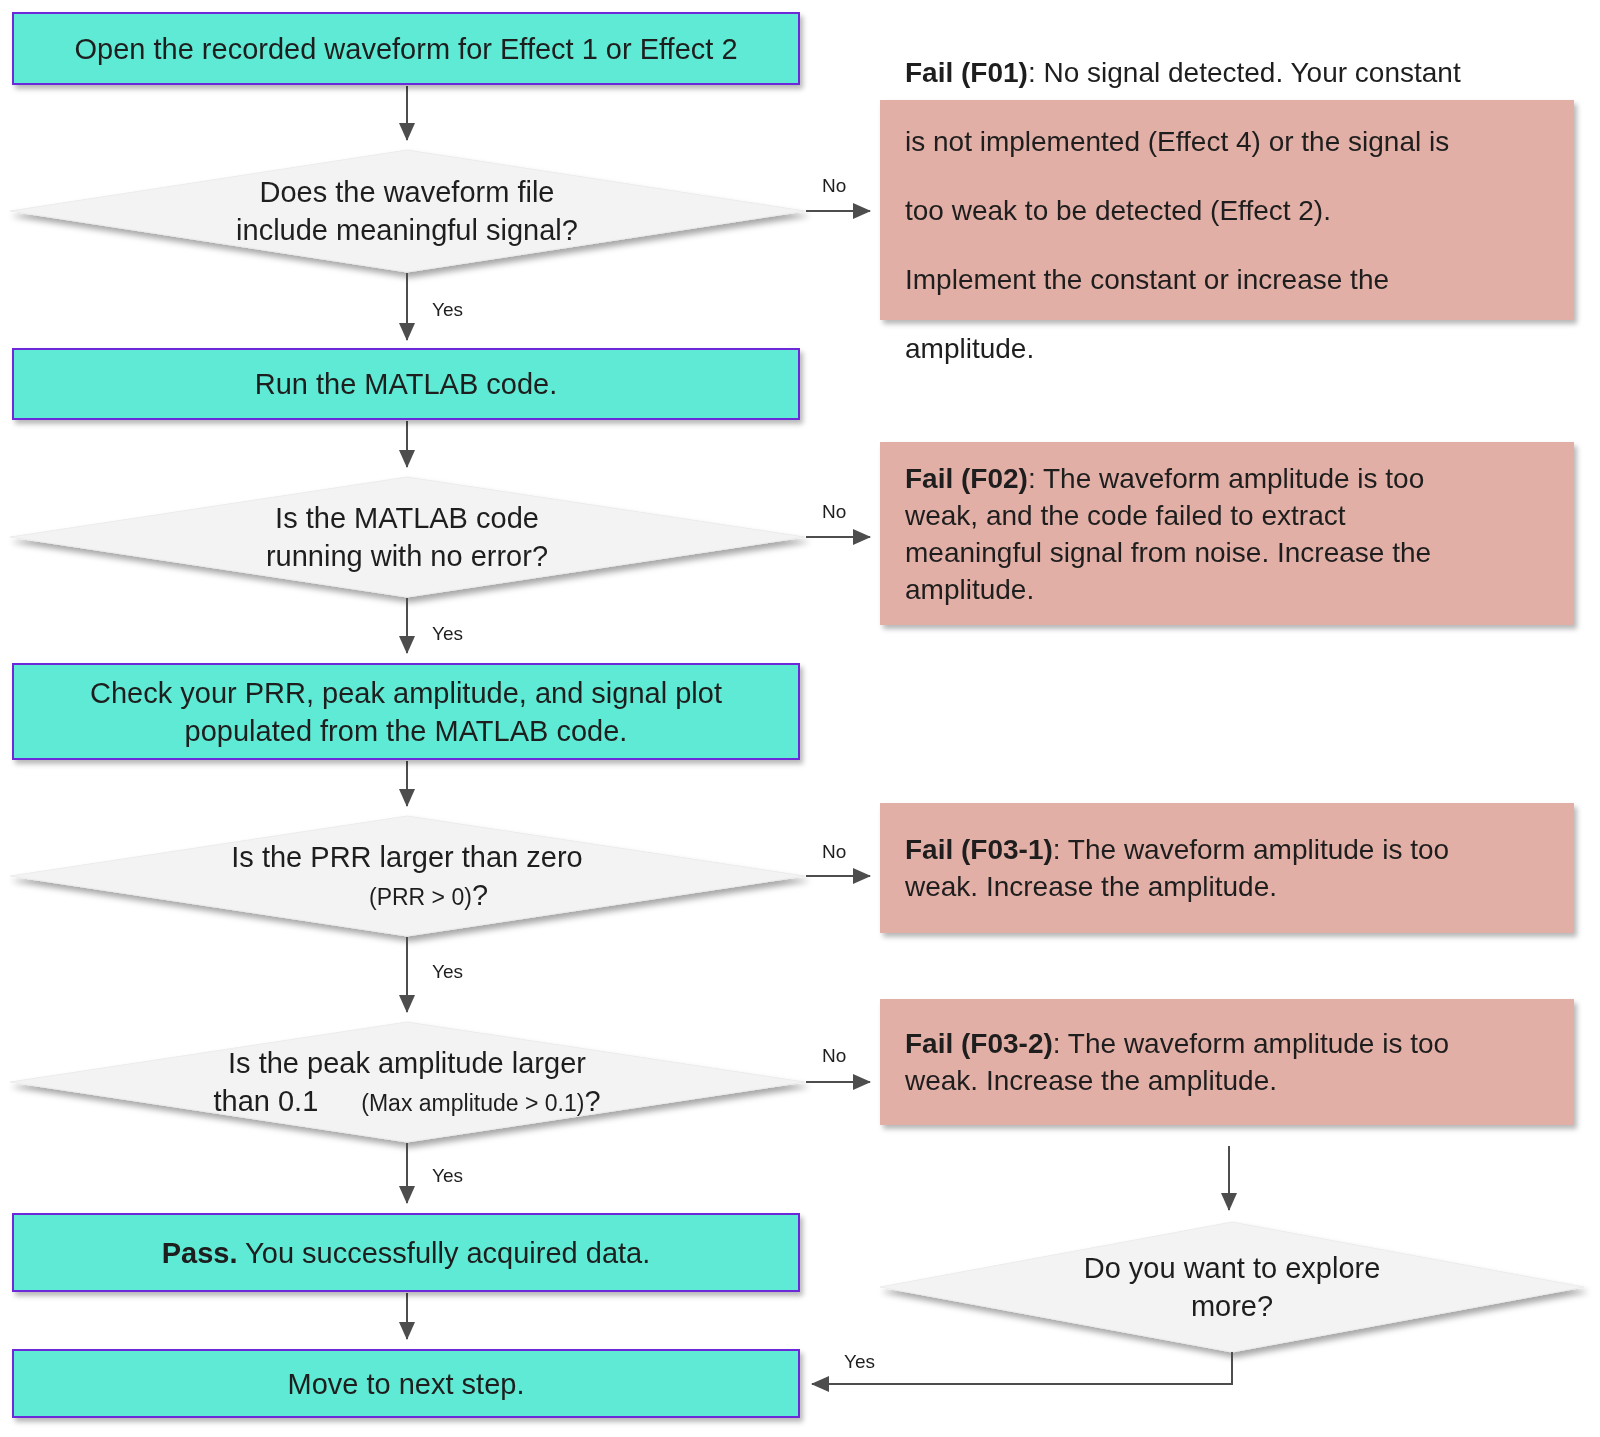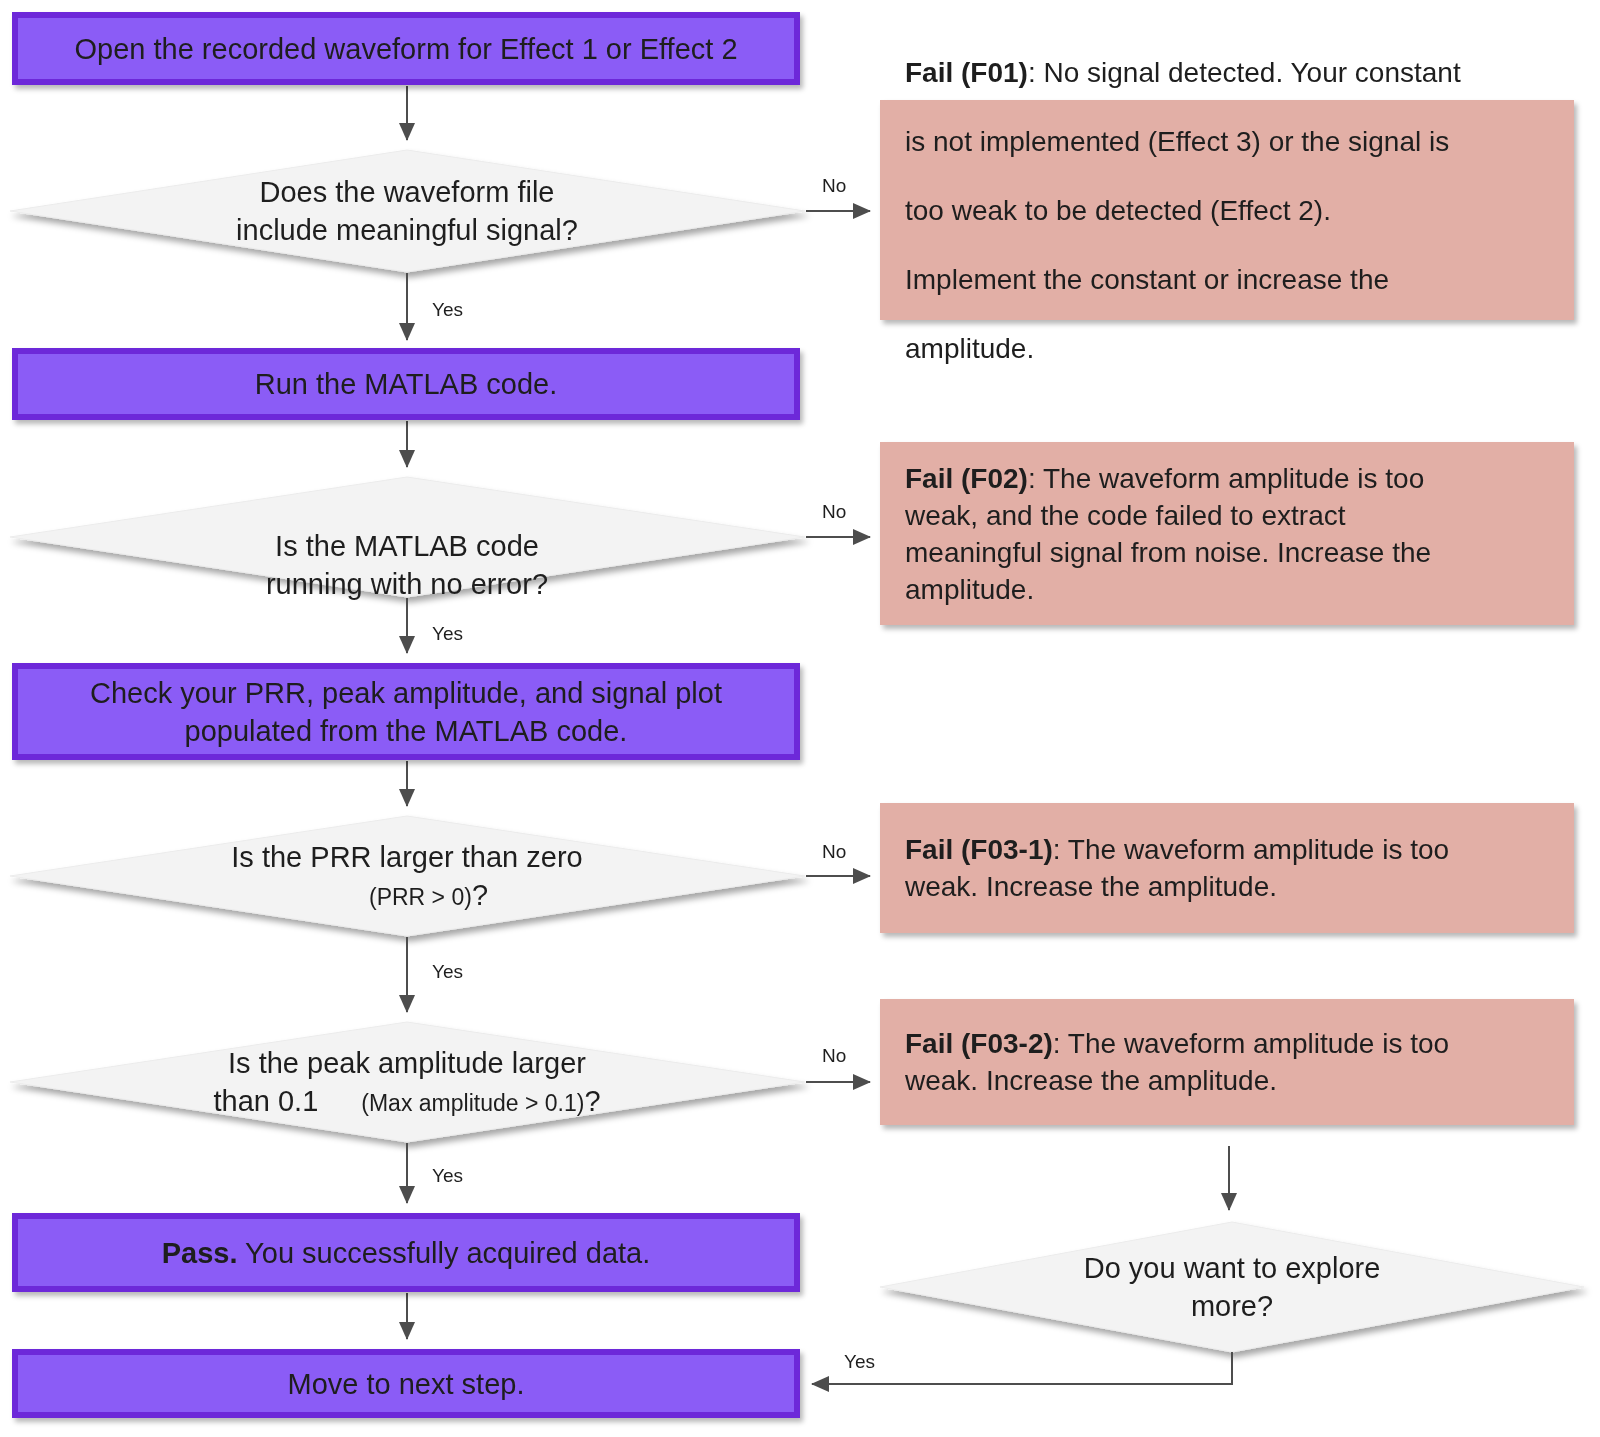--- a/index.html
+++ b/index.html
@@ -7,22 +7,22 @@
     position:relative;
     width:1600px;height:1437px;
     font-family:"Liberation Sans", sans-serif;
     color:#1e1e1e;
     overflow:hidden;
     background:#ffffff;
   }
   #wires{position:absolute;left:0;top:0;width:1600px;height:1437px;}
   .pbox{
     position:absolute;
-    background:#8b5cf6;
-    border:6px solid #6d28d9;
+    background:#5eead4;
+    border:2px solid #6d28d9;
     box-shadow:3px 4px 5px rgba(0,0,0,0.28);
     display:flex;flex-direction:column;align-items:center;justify-content:center;
     text-align:center;
     font-size:29px;line-height:38px;
     box-sizing:border-box;
   }
   .fbox{
     position:absolute;
     background:#e2afa6;
     box-shadow:3px 4px 5px rgba(0,0,0,0.28);
@@ -108,21 +108,21 @@
 
   <div class="pbox" style="left:12px;top:1349px;width:788px;height:69px;">
     <span>Move to next step.</span>
   </div>
 
   <div class="dtext" style="left:107px;top:173px;">
     <span class="dline">Does the waveform file</span>
     <span class="dline">include meaningful signal?</span>
   </div>
 
-  <div class="dtext" style="left:107px;top:499px;margin-top:28px;">
+  <div class="dtext" style="left:107px;top:499px;">
     <span class="dline">Is the MATLAB code</span>
     <span class="dline">running with no error?</span>
   </div>
 
   <div class="dtext" style="left:107px;top:838px;">
     <span class="dline">Is the PRR larger than zero</span>
     <span class="dline"><span class="small">(PRR &gt; 0)</span><span>?</span></span>
   </div>
 
   <div class="dtext" style="left:107px;top:1044px;">
@@ -130,21 +130,21 @@
     <span class="dline"><span>than 0.1</span><span class="small">(Max amplitude &gt; 0.1)</span><span>?</span></span>
   </div>
 
   <div class="dtext" style="left:932px;top:1249px;">
     <span class="dline">Do you want to explore</span>
     <span class="dline">more?</span>
   </div>
 
   <div class="fbox" style="left:880px;top:100px;width:694px;height:220px;gap:32px;">
     <span class="fline"><b>Fail (F01)</b><span>: No signal detected. Your constant</span></span>
-    <span class="fline">is not implemented (Effect 3) or the signal is</span>
+    <span class="fline">is not implemented (Effect 4) or the signal is</span>
     <span class="fline">too weak to be detected (Effect 2).</span>
     <span class="fline">Implement the constant or increase the</span>
     <span class="fline">amplitude.</span>
   </div>
 
   <div class="fbox" style="left:880px;top:442px;width:694px;height:183px;">
     <span class="fline"><b>Fail (F02)</b><span>: The waveform amplitude is too</span></span>
     <span class="fline">weak, and the code failed to extract</span>
     <span class="fline">meaningful signal from noise. Increase the</span>
     <span class="fline">amplitude.</span>

